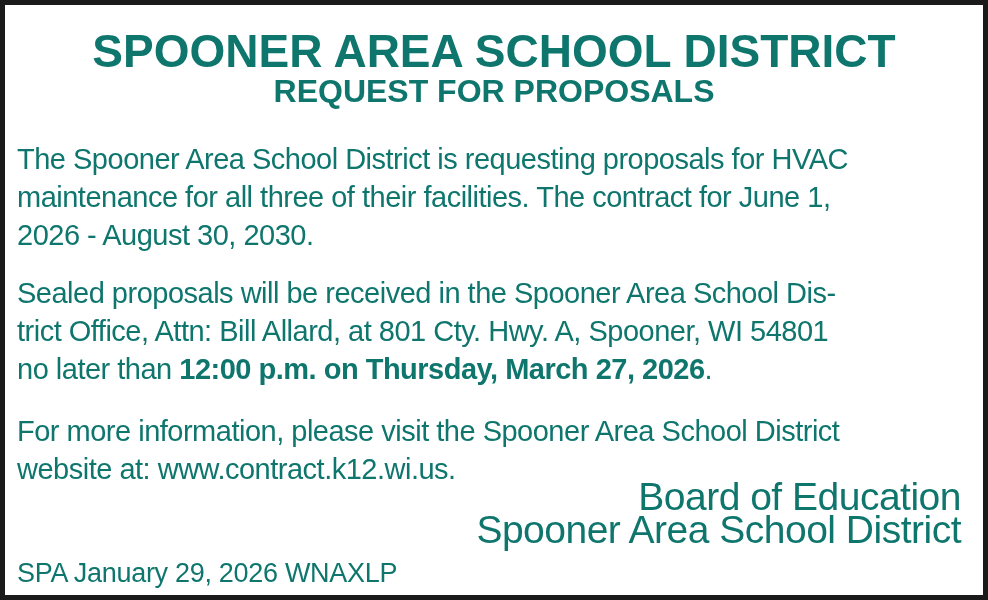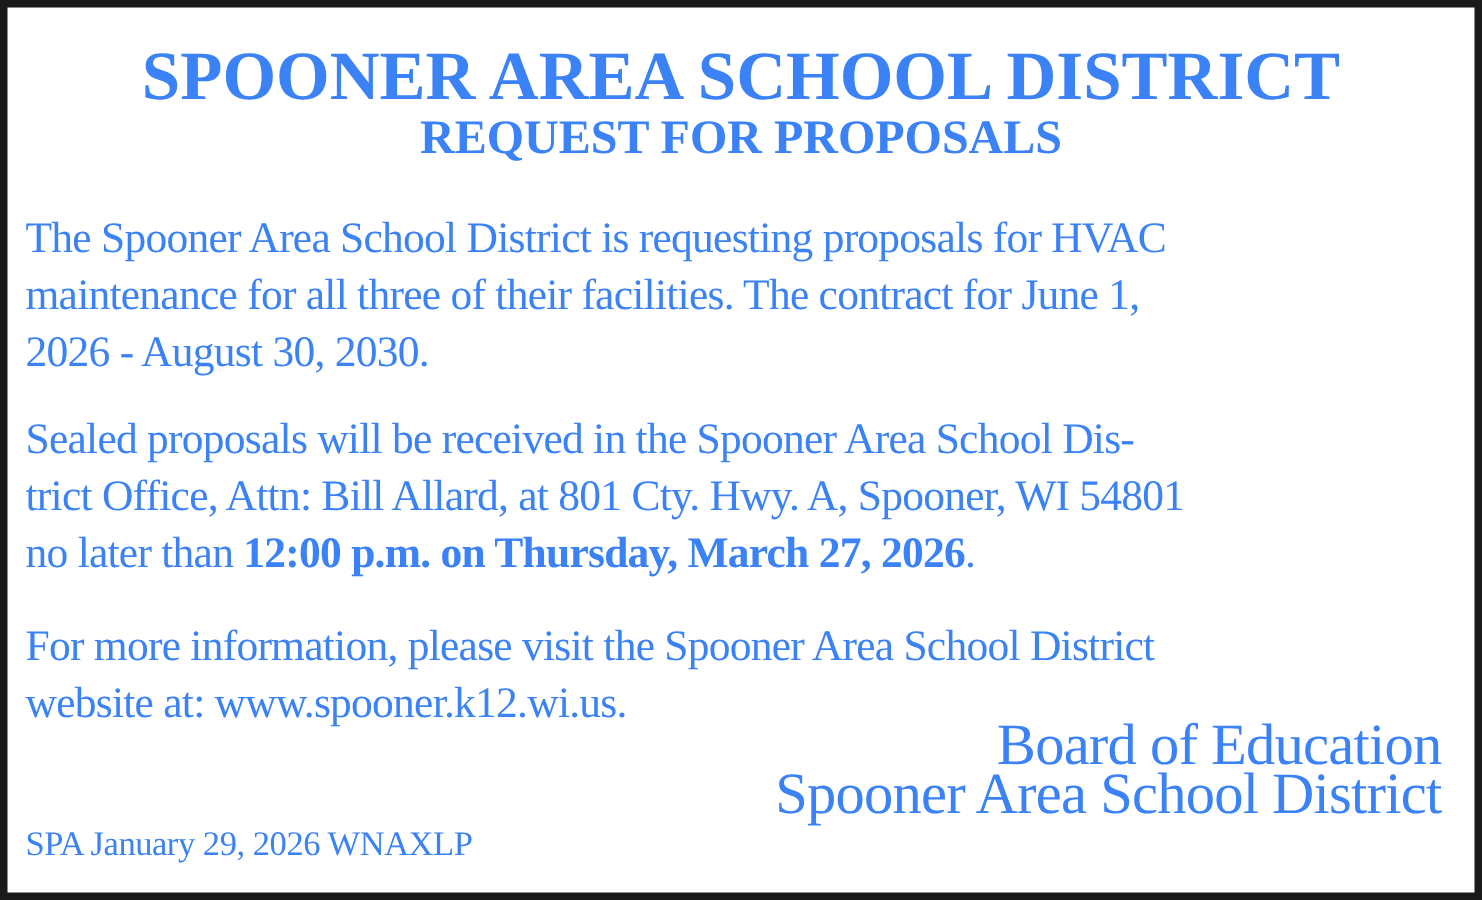--- a/index.html
+++ b/index.html
@@ -47,51 +47,51 @@
   .signoff {
     text-align: right;
     font-size: 39px;
     line-height: 33px;
     letter-spacing: -0.5px;
     margin-top: -8px;
     padding-right: 10px;
   }
 
   .footer-line {
-    font-size: 23px;
+    font-size: 27px;
     line-height: 26px;
     letter-spacing: -0.3px;
-    margin-top: 4px;
+    margin-top: 14px;
     white-space: nowrap;
   }
 </style>
 </head>
 <body>
 
-<div class="ad" style="color: #3b82f6; border-color: rgb(26, 26, 26); background: rgb(255, 255, 255); font-family: Liberation Serif, serif;">
+<div class="ad" style="color: #0f766e; border-color: rgb(26, 26, 26); background: rgb(255, 255, 255);">
 
   <div class="title">SPOONER AREA SCHOOL DISTRICT</div>
 
   <div class="subtitle">REQUEST FOR PROPOSALS</div>
 
   <div class="para p1">
     <div class="line">The Spooner Area School District is requesting proposals for HVAC</div>
     <div class="line">maintenance for all three of their facilities. The contract for June 1,</div>
     <div class="line">2026 - August 30, 2030.</div>
   </div>
 
   <div class="para p2">
     <div class="line">Sealed proposals will be received in the Spooner Area School Dis-</div>
     <div class="line">trict Office, Attn: Bill Allard, at 801 Cty. Hwy. A, Spooner, WI 54801</div>
     <div class="line"><span>no later than </span><b>12:00 p.m. on Thursday, March 27, 2026</b><span>.</span></div>
   </div>
 
   <div class="para p3">
     <div class="line">For more information, please visit the Spooner Area School District</div>
-    <div class="line">website at: www.spooner.k12.wi.us.</div>
+    <div class="line">website at: www.contract.k12.wi.us.</div>
   </div>
 
   <div class="signoff">
     <div class="line">Board of Education</div>
     <div class="line">Spooner Area School District</div>
   </div>
 
   <div class="footer-line">SPA January 29, 2026 WNAXLP</div>
 
 </div>

